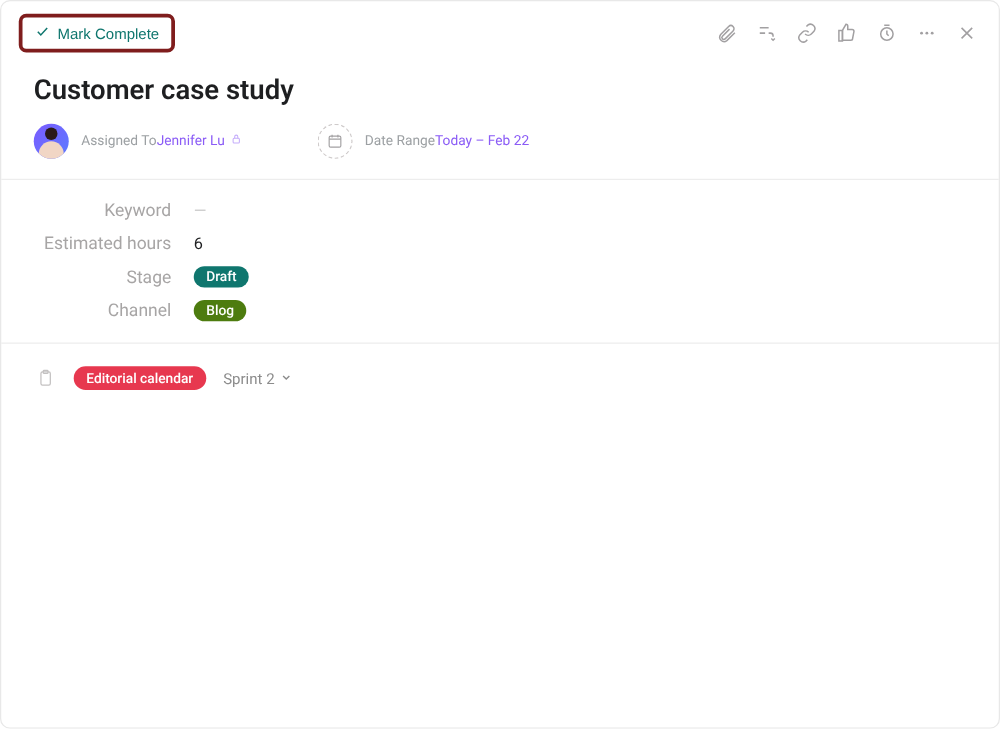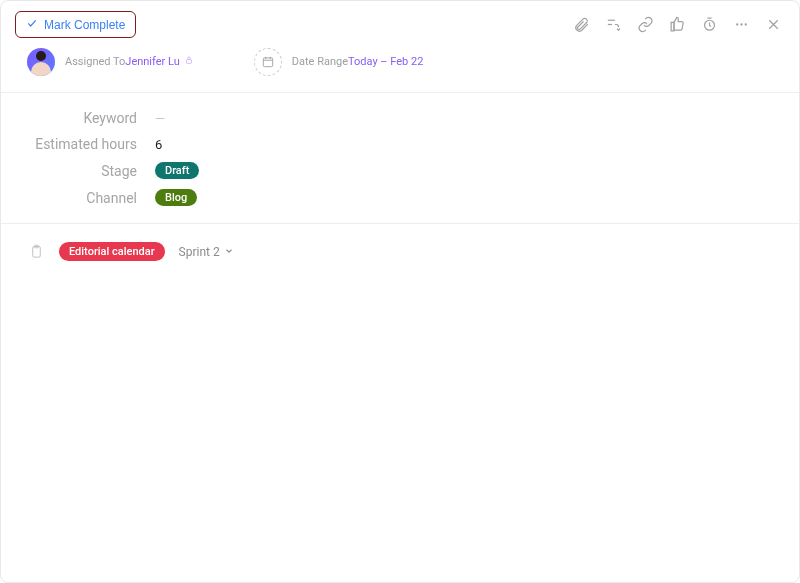--- a/index.html
+++ b/index.html
@@ -22,25 +22,25 @@
       display: flex;
       align-items: center;
       padding: 10px 14px;
       gap: 8px;
     }
     .mark-complete {
       display: flex;
       align-items: center;
       gap: 6px;
       background: #fff;
-      border: 1px solid #7f1d1d;
+      border: 3px solid #7f1d1d;
       border-radius: 6px;
       padding: 5px 10px;
       font-size: 12px;
-      color: #3b82f6;
+      color: #0f766e;
       cursor: pointer;
     }
     .mark-complete svg { width: 12px; height: 12px; }
     .toolbar-spacer { flex: 1; }
     .icon-btn {
       width: 24px;
       height: 24px;
       display: flex;
       align-items: center;
       justify-content: center;
@@ -235,20 +235,21 @@
         </svg>
     </div>
     <div class="icon-btn">
       <svg viewBox="0 0 24 24" fill="none" stroke="currentColor" stroke-width="1.8">
           <path d="M6 6l12 12M18 6 6 18"></path>
         </svg>
     </div>
   </div>
 
   <div class="content">
+    <div class="title">Customer case study</div>
 
     <div class="meta-row">
       <div class="meta-item">
         <div class="avatar"></div>
         <div class="meta-labels">
           <span class="meta-label">Assigned To</span>
           <span class="meta-value">
             <span>Jennifer Lu</span>
             <span>
               <svg class="lock-mini" viewBox="0 0 24 24" fill="none" stroke="currentColor" stroke-width="2">

